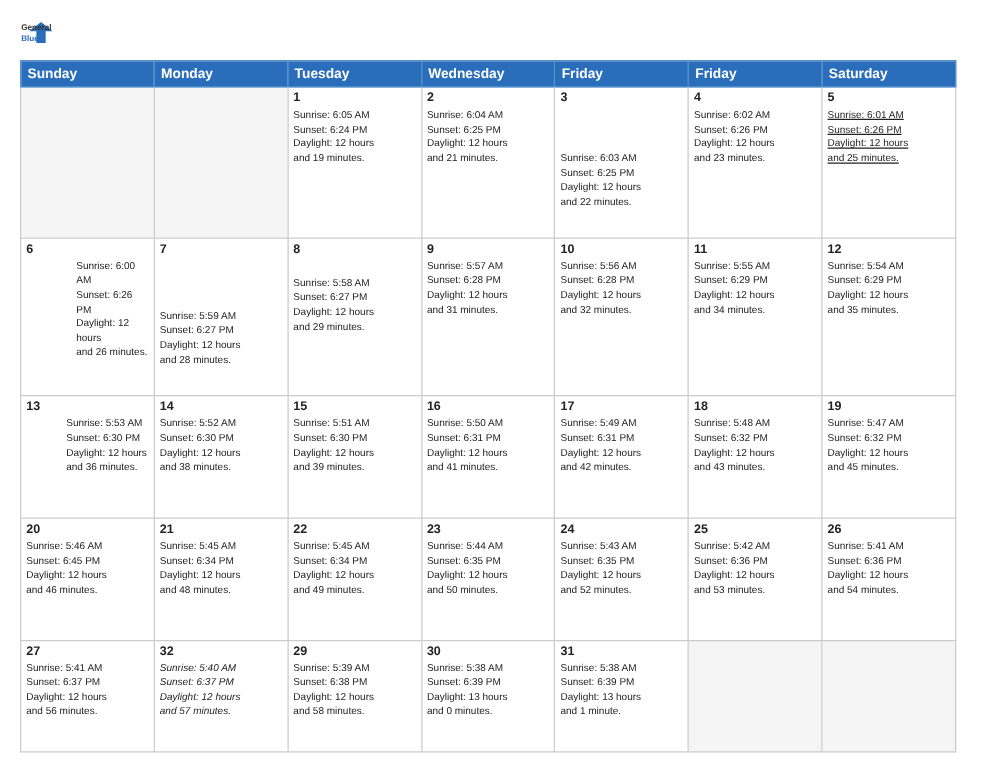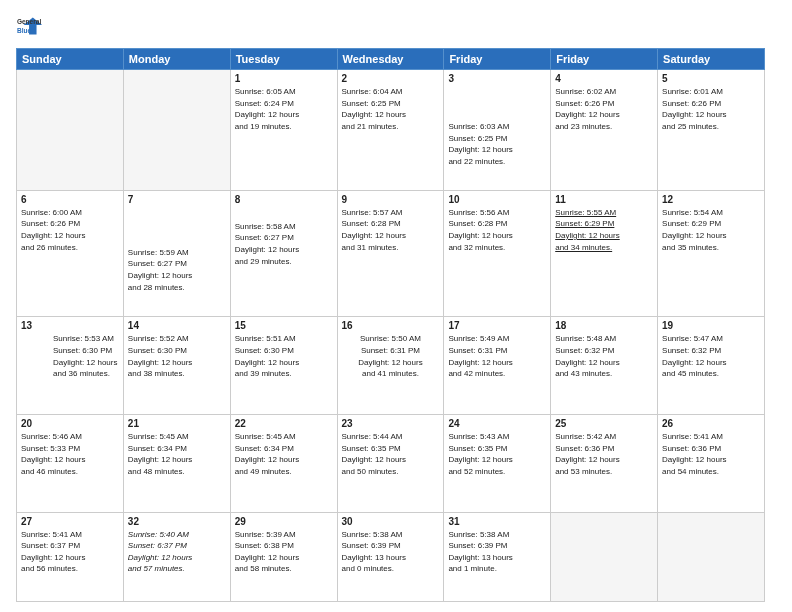--- a/index.html
+++ b/index.html
@@ -156,30 +156,30 @@
           </td>
           <td>
             <span class="day-num">4</span>
             <div class="cell-text" style="white-space: pre-line;">Sunrise: 6:02 AM
 Sunset: 6:26 PM
 Daylight: 12 hours
 and 23 minutes.</div>
           </td>
           <td>
             <span class="day-num">5</span>
-            <div class="cell-text" style="white-space: pre-line;">Sunrise: 6:01 AM
+            <div class="cell-text" style="white-space: pre-line; text-decoration: underline;">Sunrise: 6:01 AM
 Sunset: 6:26 PM
 Daylight: 12 hours
 and 25 minutes.</div>
           </td>
         </tr>
         <tr>
           <td>
             <span class="day-num">6</span>
-            <div class="cell-text" style="white-space: pre-line;">Sunrise: 6:00 AM
+            <div class="cell-text" style="white-space: pre-line; margin-left: 40px;">Sunrise: 6:00 AM
 Sunset: 6:26 PM
 Daylight: 12 hours
 and 26 minutes.</div>
           </td>
           <td>
             <span class="day-num">7</span>
             <div class="cell-text" style="white-space: pre-line; margin-top: 42px;">Sunrise: 5:59 AM
 Sunset: 6:27 PM
 Daylight: 12 hours
 and 28 minutes.</div>
@@ -200,21 +200,21 @@
           </td>
           <td>
             <span class="day-num">10</span>
             <div class="cell-text" style="white-space: pre-line;">Sunrise: 5:56 AM
 Sunset: 6:28 PM
 Daylight: 12 hours
 and 32 minutes.</div>
           </td>
           <td>
             <span class="day-num">11</span>
-            <div class="cell-text" style="white-space: pre-line; text-decoration: underline;">Sunrise: 5:55 AM
+            <div class="cell-text" style="white-space: pre-line;">Sunrise: 5:55 AM
 Sunset: 6:29 PM
 Daylight: 12 hours
 and 34 minutes.</div>
           </td>
           <td>
             <span class="day-num">12</span>
             <div class="cell-text" style="white-space: pre-line;">Sunrise: 5:54 AM
 Sunset: 6:29 PM
 Daylight: 12 hours
 and 35 minutes.</div>
@@ -237,21 +237,21 @@
           </td>
           <td>
             <span class="day-num">15</span>
             <div class="cell-text" style="white-space: pre-line;">Sunrise: 5:51 AM
 Sunset: 6:30 PM
 Daylight: 12 hours
 and 39 minutes.</div>
           </td>
           <td>
             <span class="day-num">16</span>
-            <div class="cell-text" style="white-space: pre-line; text-align: center;">Sunrise: 5:50 AM
+            <div class="cell-text" style="white-space: pre-line;">Sunrise: 5:50 AM
 Sunset: 6:31 PM
 Daylight: 12 hours
 and 41 minutes.</div>
           </td>
           <td>
             <span class="day-num">17</span>
             <div class="cell-text" style="white-space: pre-line;">Sunrise: 5:49 AM
 Sunset: 6:31 PM
 Daylight: 12 hours
 and 42 minutes.</div>
@@ -268,21 +268,21 @@
             <div class="cell-text" style="white-space: pre-line;">Sunrise: 5:47 AM
 Sunset: 6:32 PM
 Daylight: 12 hours
 and 45 minutes.</div>
           </td>
         </tr>
         <tr>
           <td>
             <span class="day-num">20</span>
             <div class="cell-text" style="white-space: pre-line;">Sunrise: 5:46 AM
-Sunset: 5:33 PM
+Sunset: 6:45 PM
 Daylight: 12 hours
 and 46 minutes.</div>
           </td>
           <td>
             <span class="day-num">21</span>
             <div class="cell-text" style="white-space: pre-line;">Sunrise: 5:45 AM
 Sunset: 6:34 PM
 Daylight: 12 hours
 and 48 minutes.</div>
           </td>

